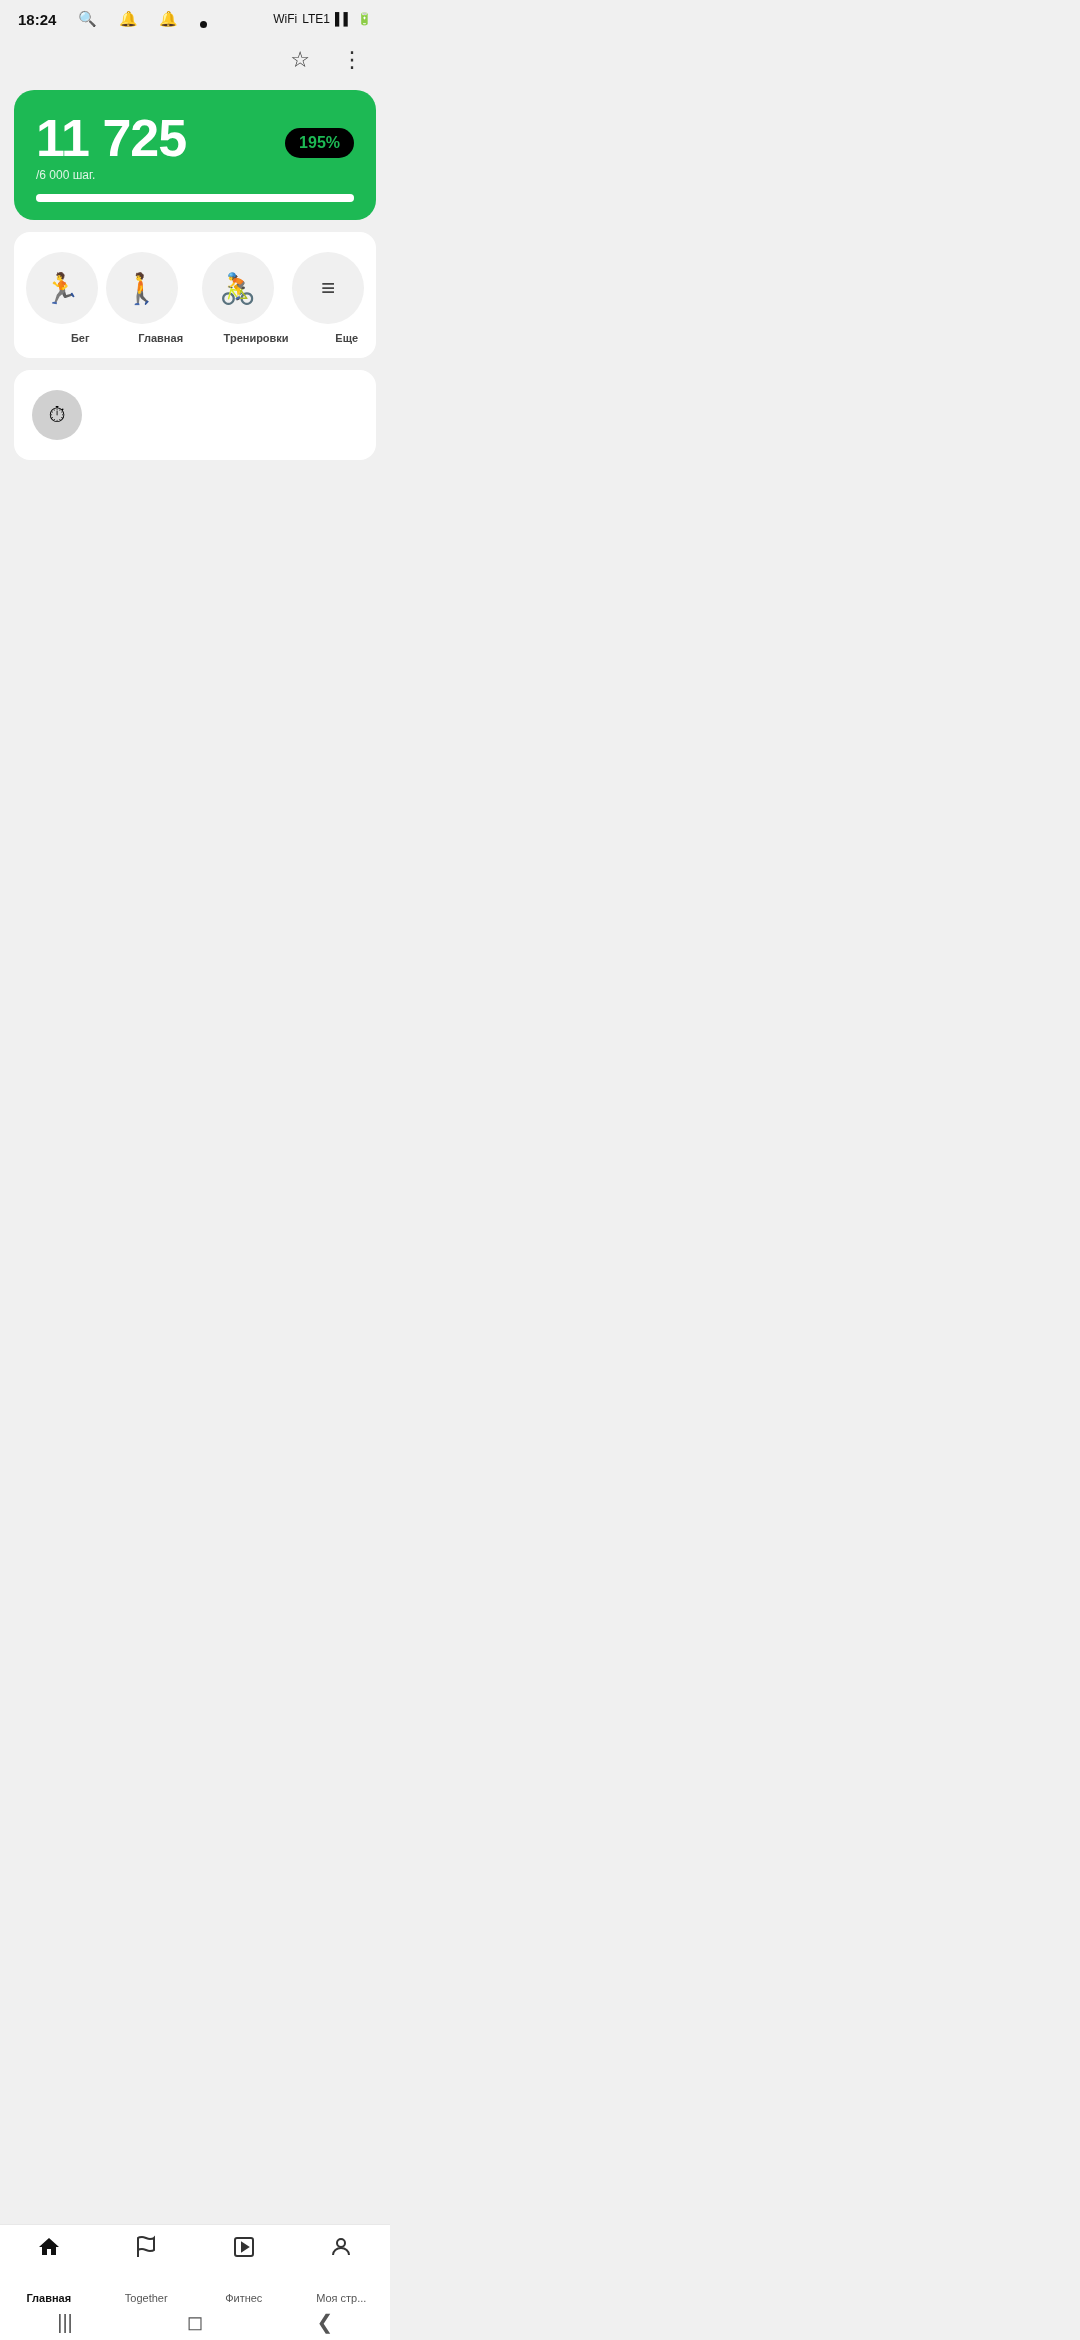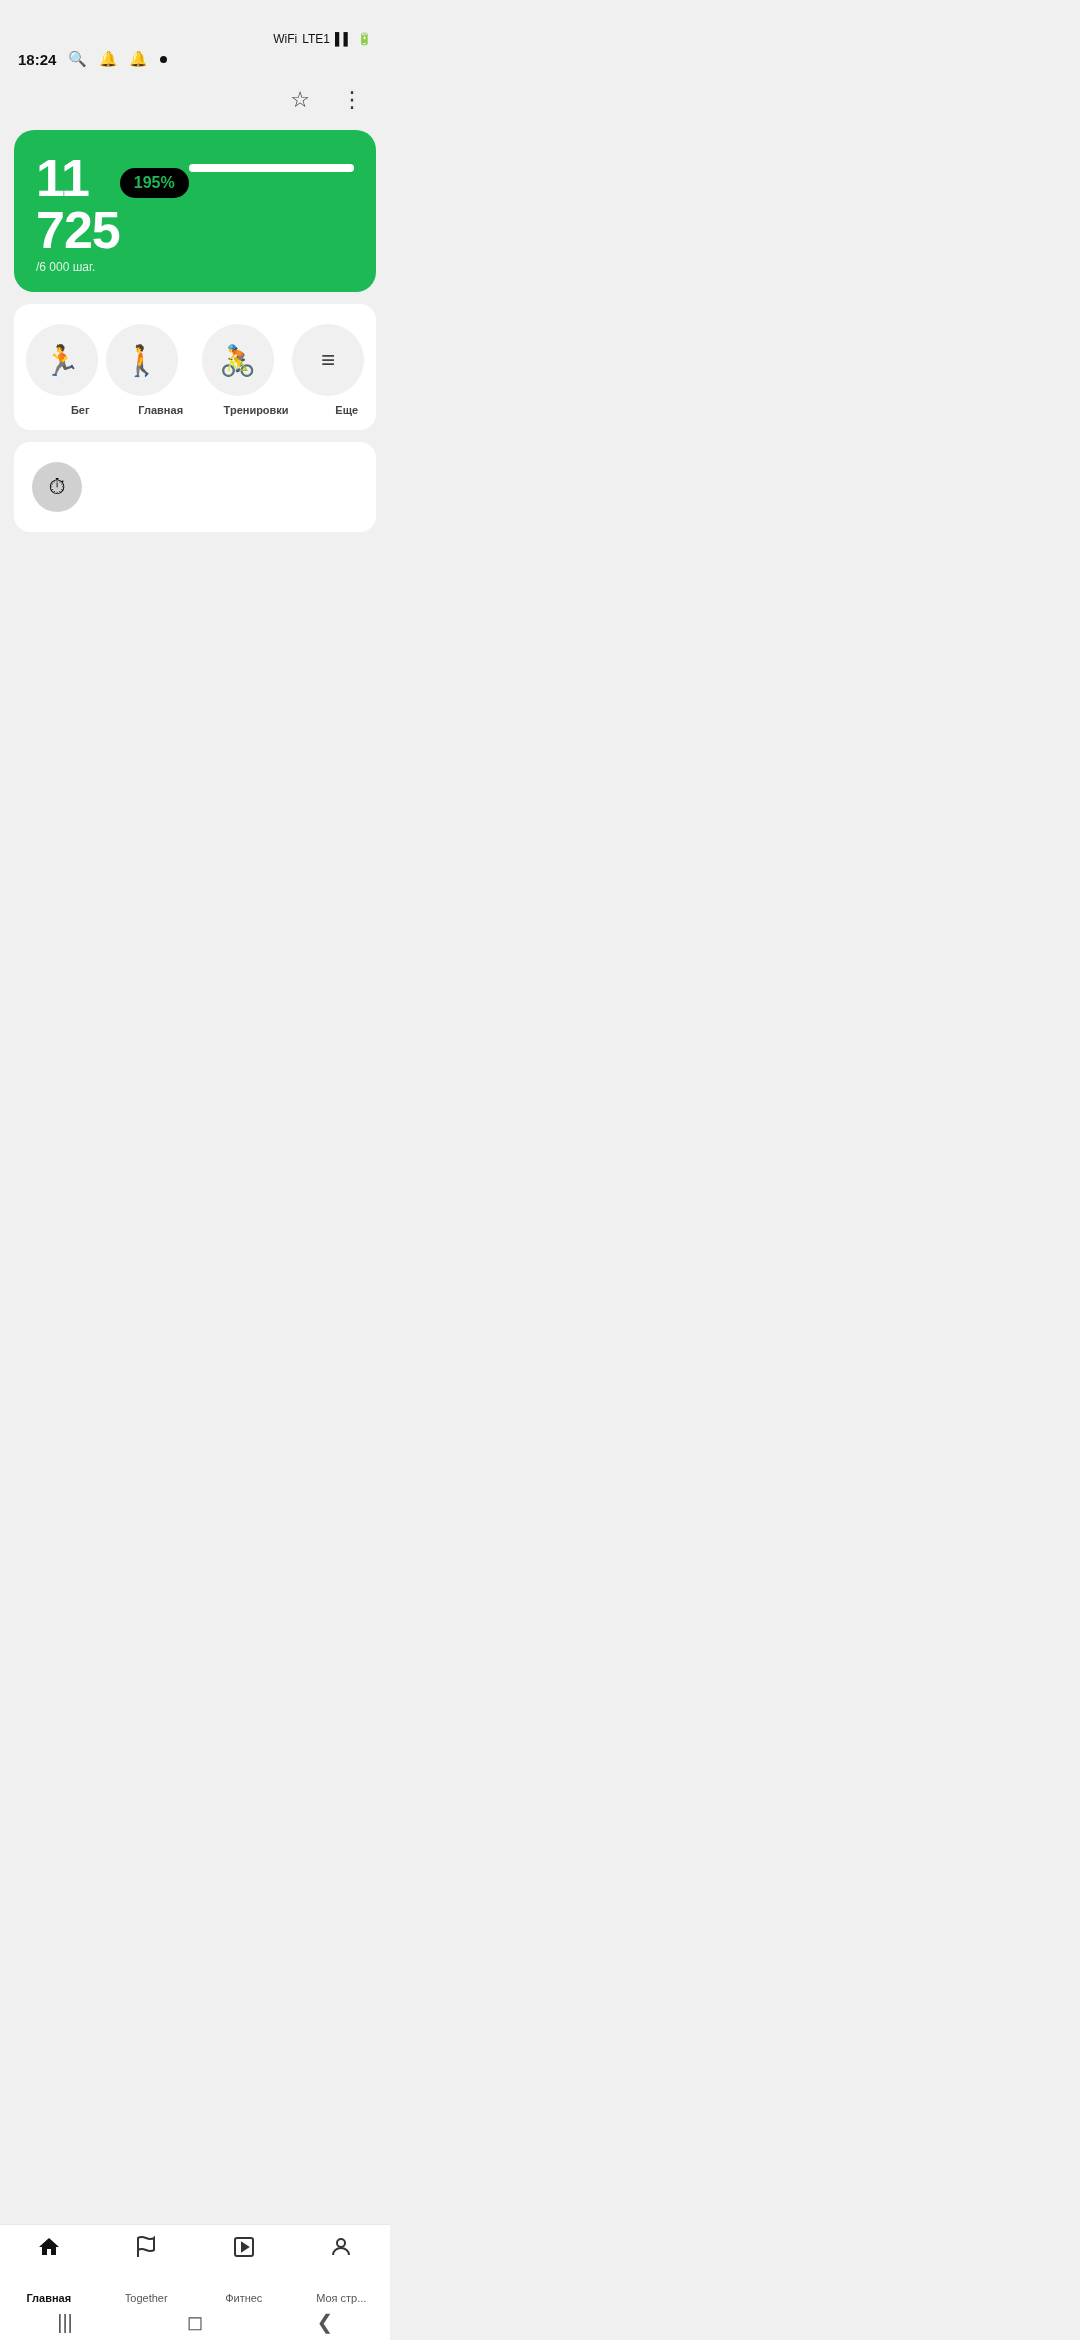--- a/index.html
+++ b/index.html
@@ -17,23 +17,22 @@
     
     .status-bar {
       display: flex;
       justify-content: space-between;
       align-items: center;
       padding: 10px 18px 6px 18px;
       background: #f0f0f0;
     }
     .status-icons-left {
       display: flex;
-      align-items: center;
-      gap: 12px;
-      margin-top: 40px;
+      align-items: flex-end;
+      gap: 22px;
     }
     .status-icons-right {
       display: flex;
       align-items: flex-end;
       gap: 5px;
       font-size: 12px;
       color: #111;
     }
 
     
@@ -74,21 +73,21 @@
       color: #333;
     }
 
     
     .steps-card {
       margin: 8px 14px 12px 14px;
       background: #1db954;
       border-radius: 20px;
       padding: 22px 22px 18px 22px;
       display: flex;
-      flex-direction: row;
+      flex-direction: column;
     }
     .steps-card-top {
       display: flex;
       justify-content: space-between;
       align-items: flex-start;
     }
     .steps-count {
       font-size: 52px;
       font-weight: 700;
       color: #fff;

